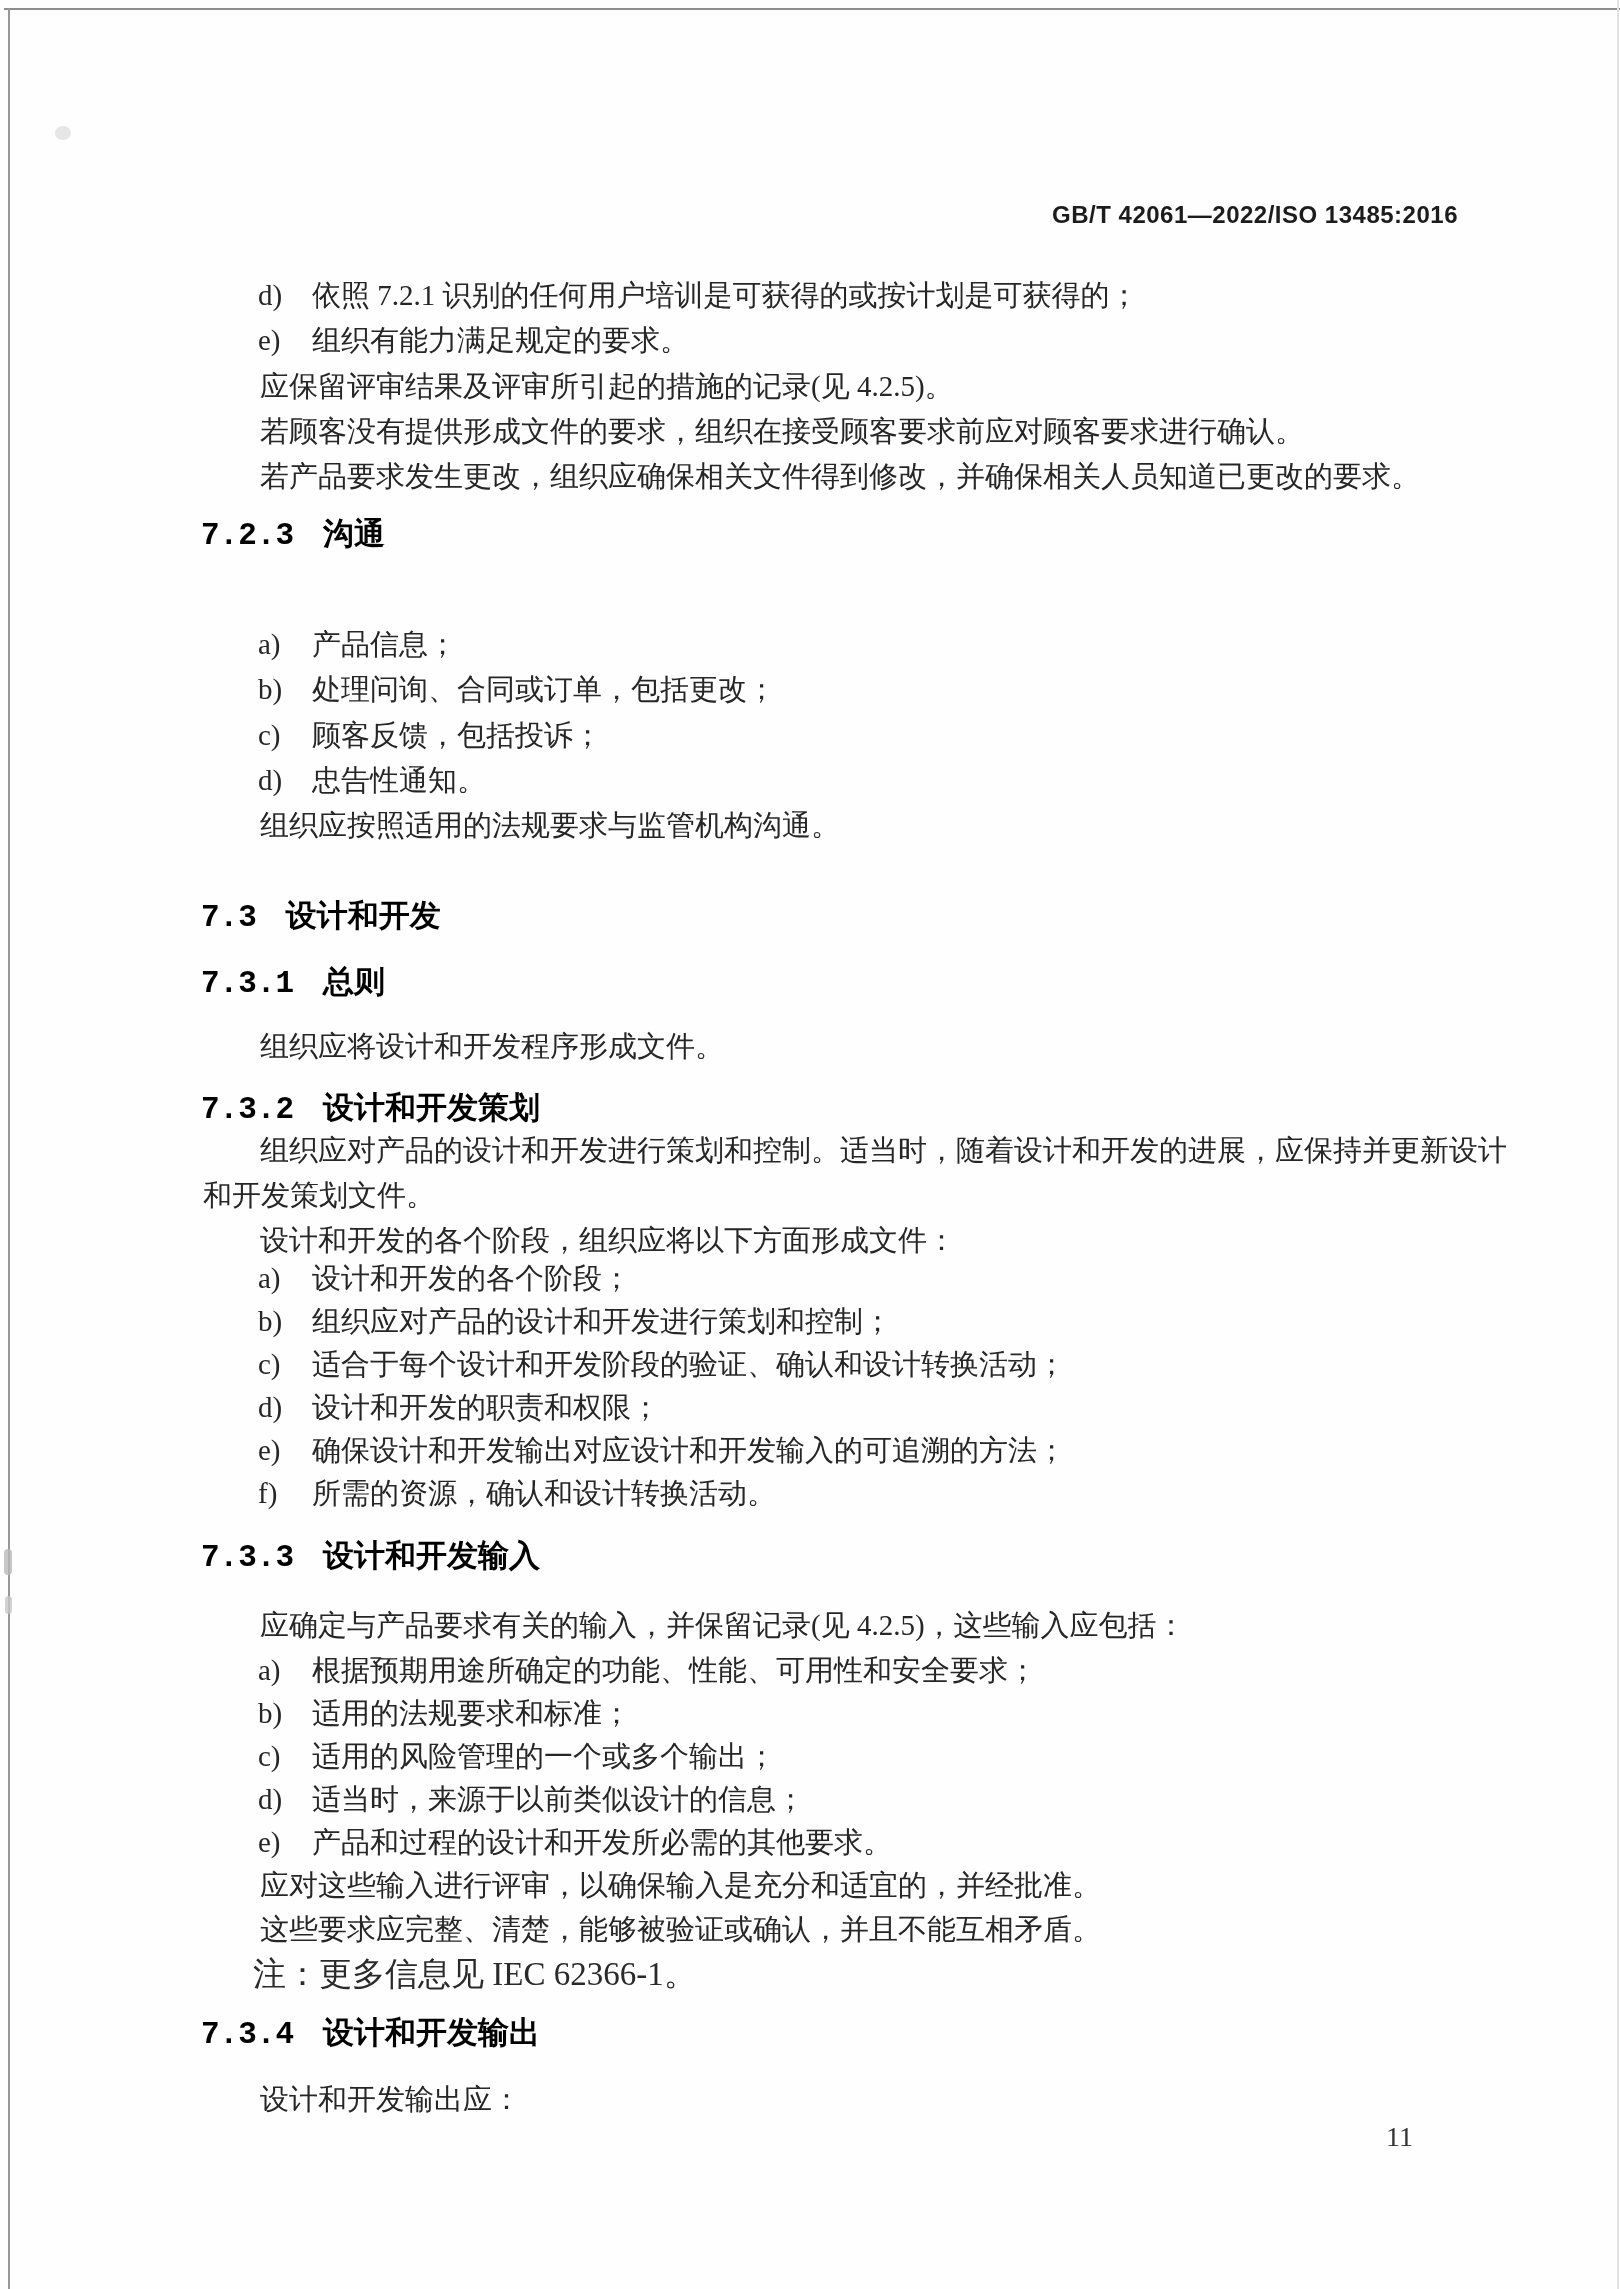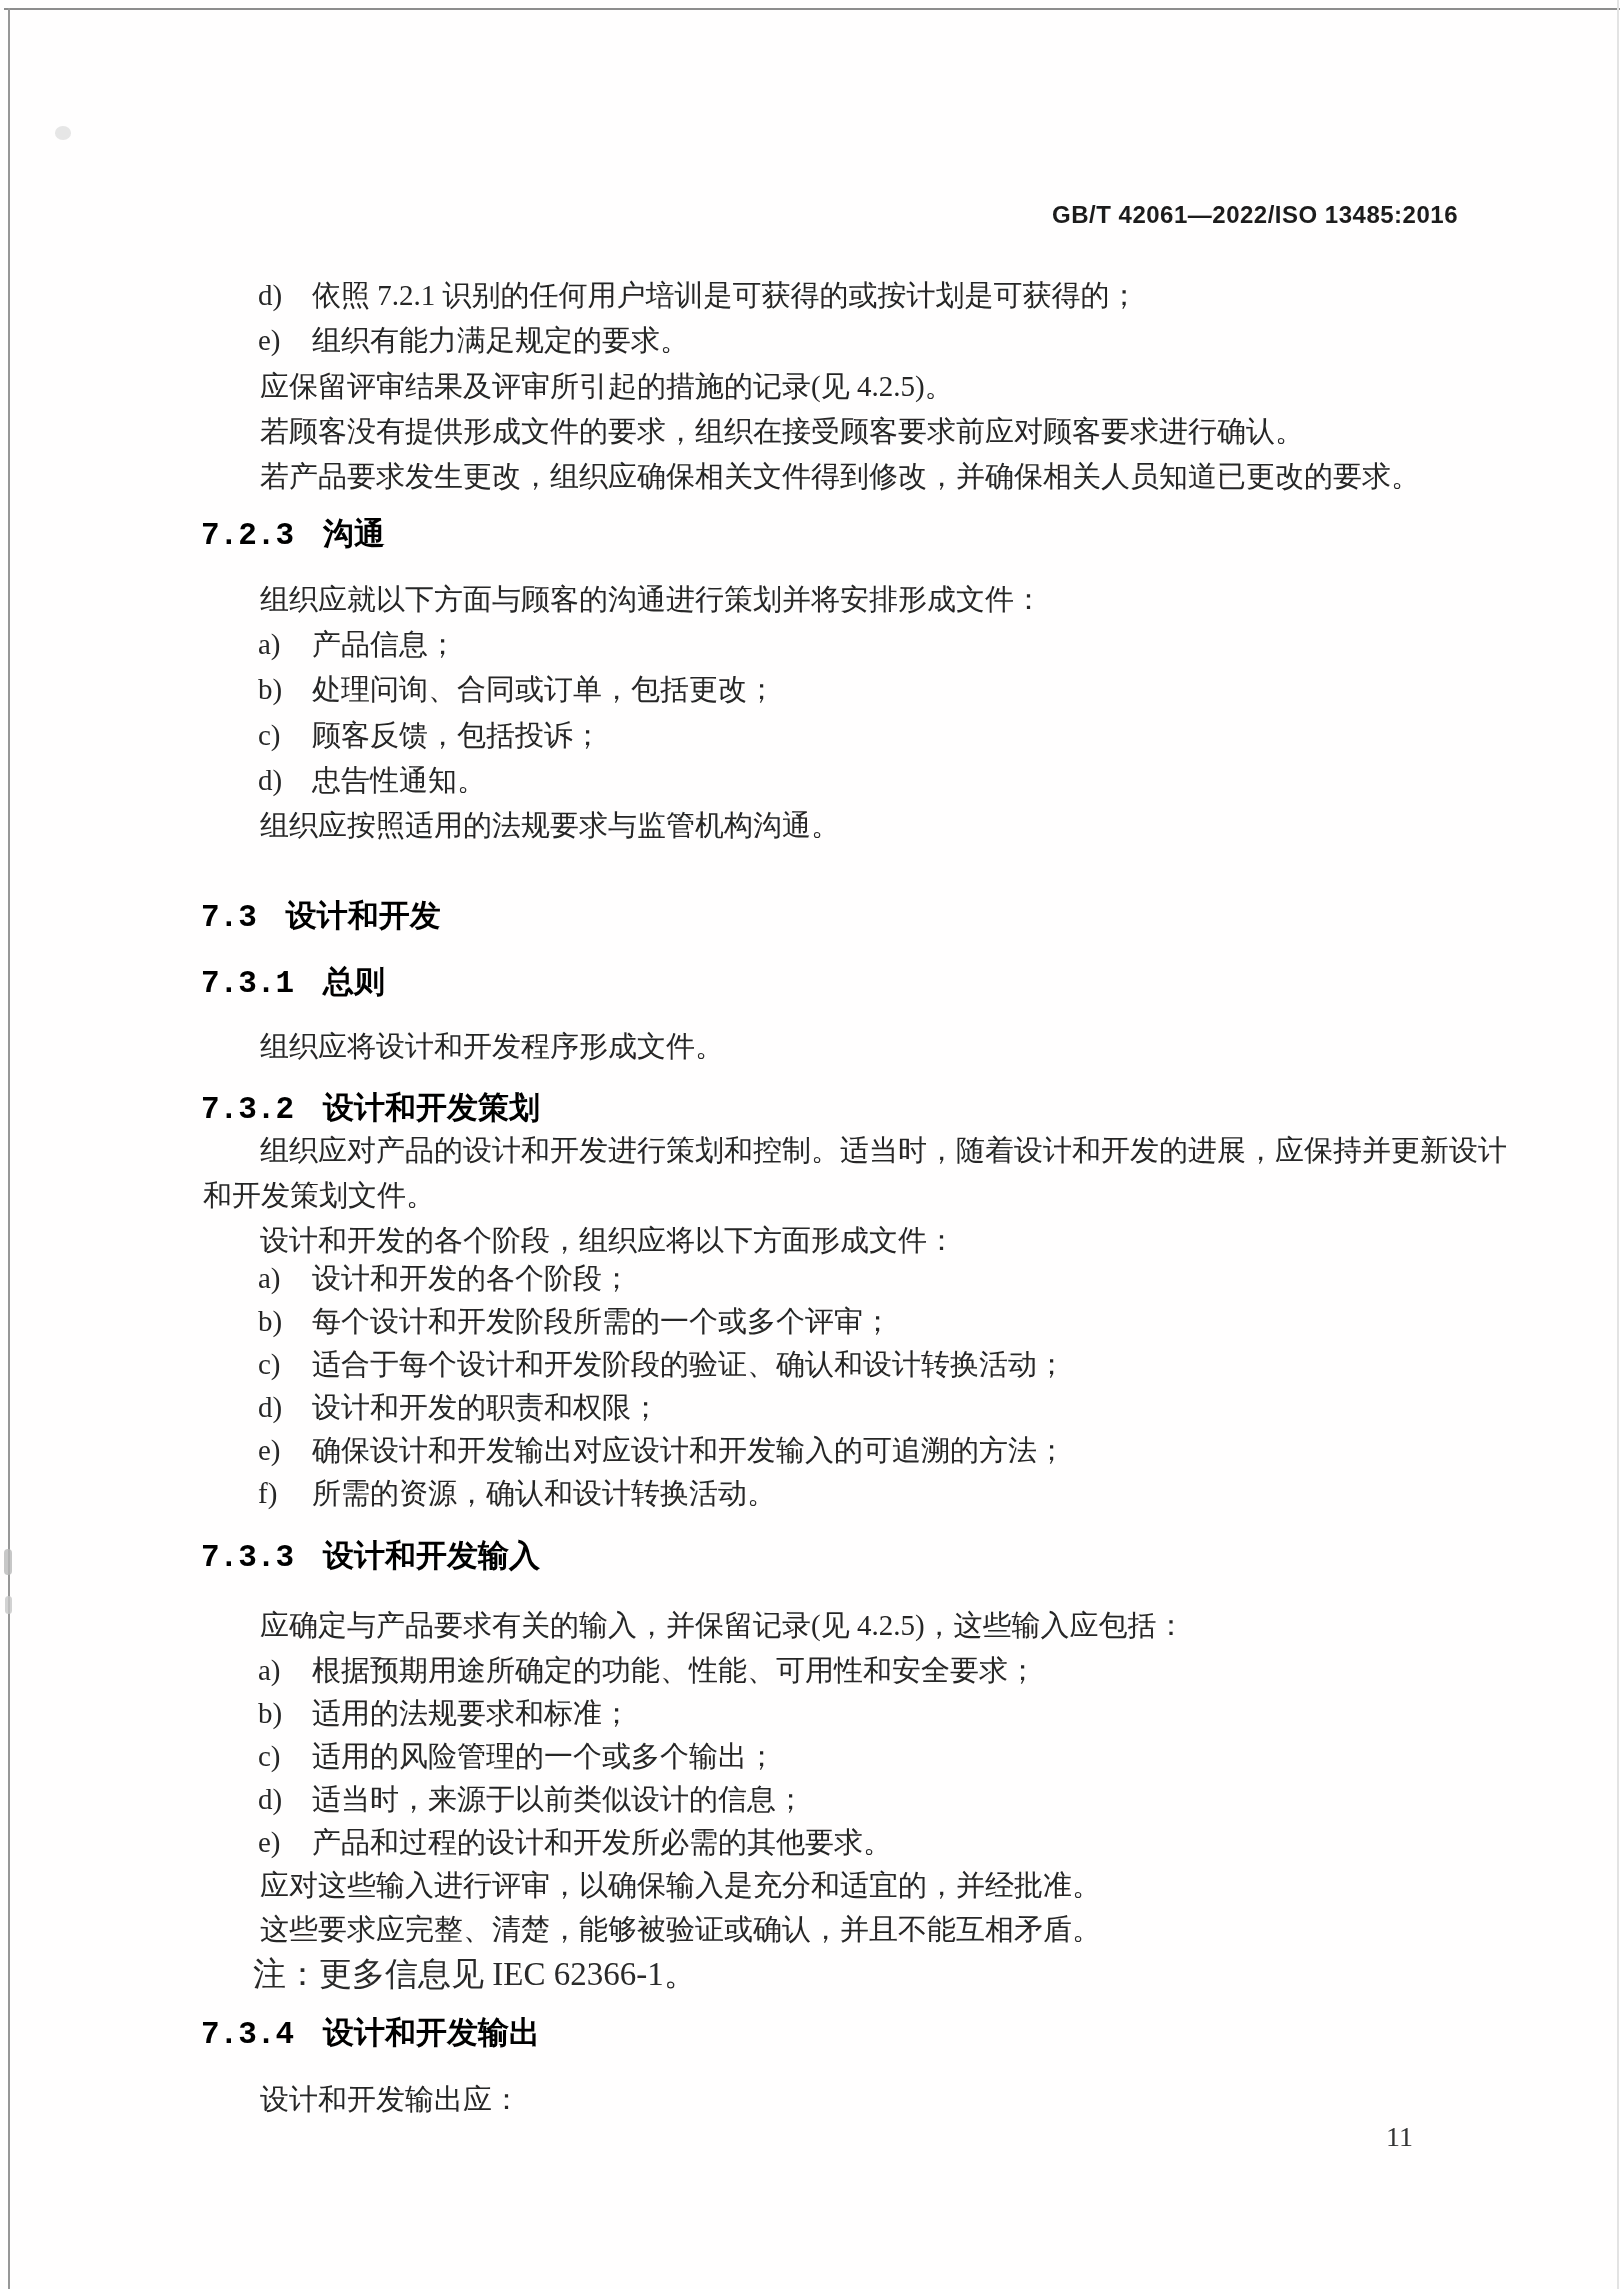--- a/index.html
+++ b/index.html
@@ -71,23 +71,20 @@
   <div class="line para-indent" style="top:412px">
     <span class="indent"></span><span>若顾客没有提供形成文件的要求，组织在接受顾客要求前应对顾客要求进行确认。</span>
   </div>
   <div class="line para-indent" style="top:457px">
     <span class="indent"></span><span>若产品要求发生更改，组织应确保相关文件得到修改，并确保相关人员知道已更改的要求。</span>
   </div>
 
   <div class="heading" style="top:516px">
     <span class="h-num">7.2.3</span><span>沟通</span>
   </div>
-  <div class="line para-indent" style="top:580px">
-    <span class="indent"></span><span>组织应就以下方面与顾客的沟通进行策划并将安排形成文件：</span>
-  </div>
   <div class="line li" style="top:625px">
     <span class="lbl">a)</span><span>产品信息；</span>
   </div>
   <div class="line li" style="top:670px">
     <span class="lbl">b)</span><span>处理问询、合同或订单，包括更改；</span>
   </div>
   <div class="line li" style="top:716px">
     <span class="lbl">c)</span><span>顾客反馈，包括投诉；</span>
   </div>
   <div class="line li" style="top:761px">
@@ -117,21 +114,21 @@
   <div class="line para-flush" style="top:1176px">
     <span>和开发策划文件。</span>
   </div>
   <div class="line para-indent" style="top:1221px">
     <span class="indent"></span><span>设计和开发的各个阶段，组织应将以下方面形成文件：</span>
   </div>
   <div class="line li" style="top:1259px">
     <span class="lbl">a)</span><span>设计和开发的各个阶段；</span>
   </div>
   <div class="line li" style="top:1302px">
-    <span class="lbl">b)</span><span>每个设计和开发阶段所需的一个或多个评审；</span>
+    <span class="lbl">b)</span><span>组织应对产品的设计和开发进行策划和控制；</span>
   </div>
   <div class="line li" style="top:1345px">
     <span class="lbl">c)</span><span>适合于每个设计和开发阶段的验证、确认和设计转换活动；</span>
   </div>
   <div class="line li" style="top:1388px">
     <span class="lbl">d)</span><span>设计和开发的职责和权限；</span>
   </div>
   <div class="line li" style="top:1431px">
     <span class="lbl">e)</span><span>确保设计和开发输出对应设计和开发输入的可追溯的方法；</span>
   </div>

